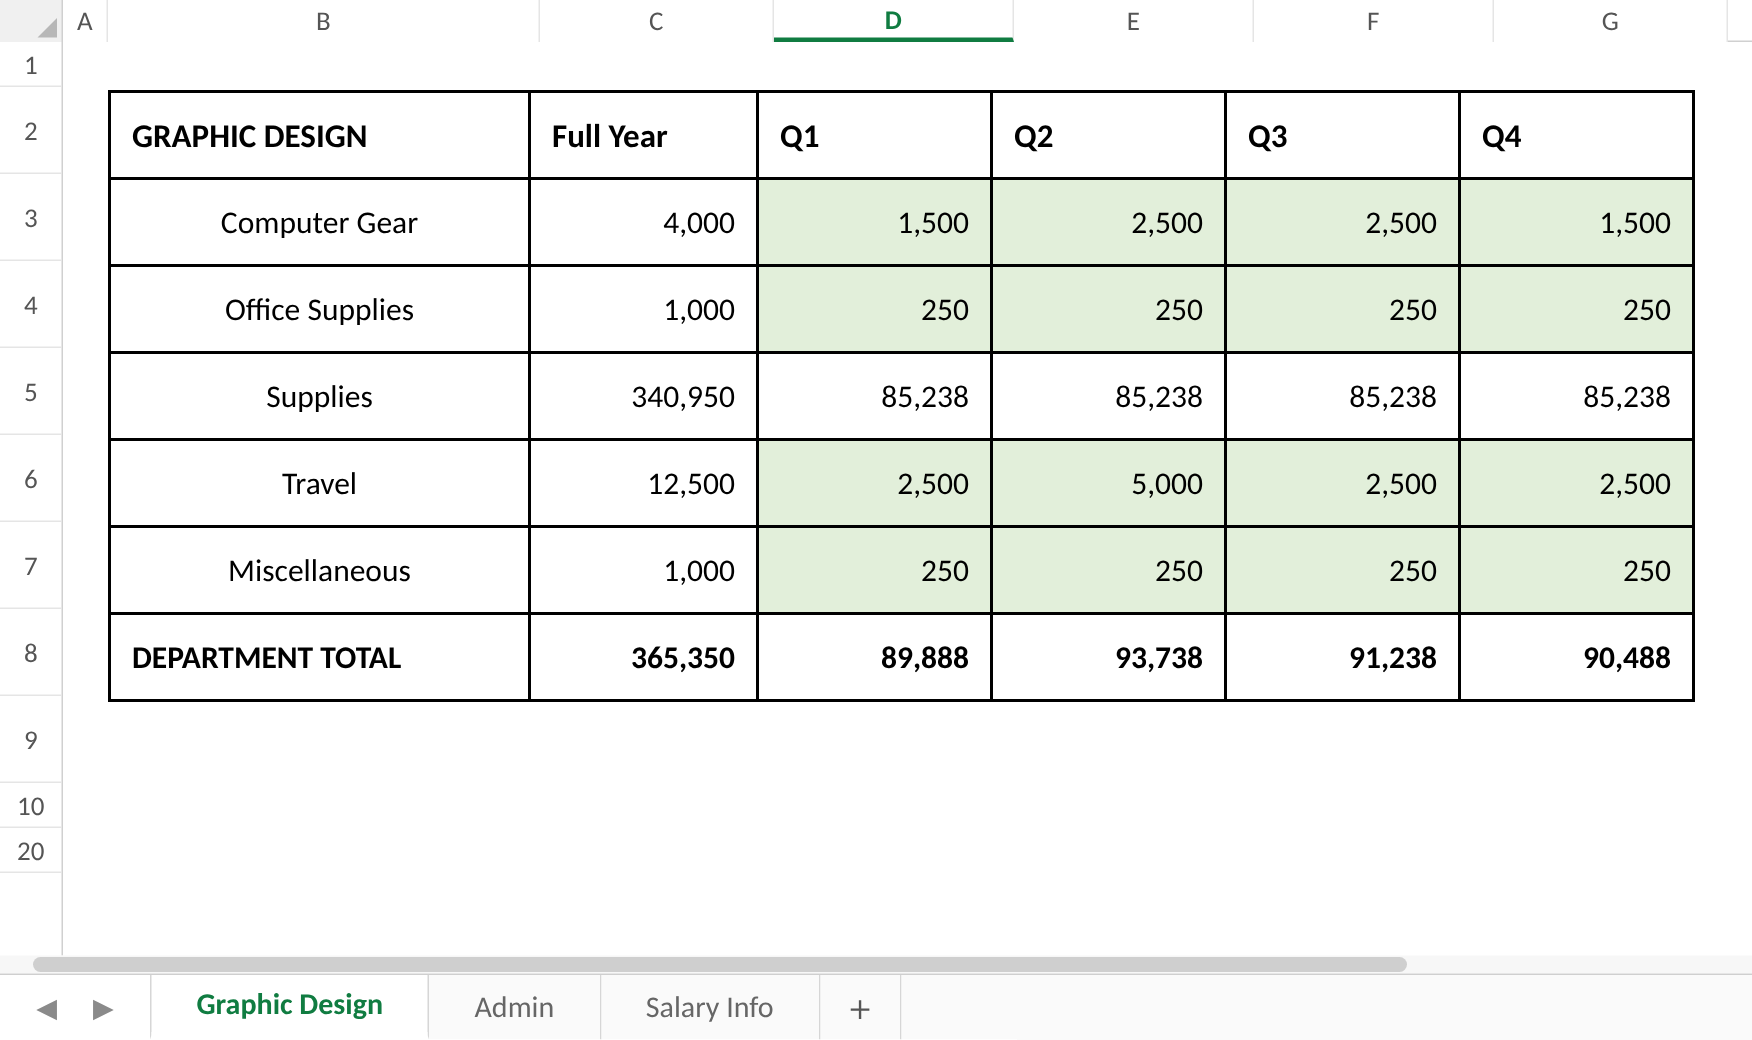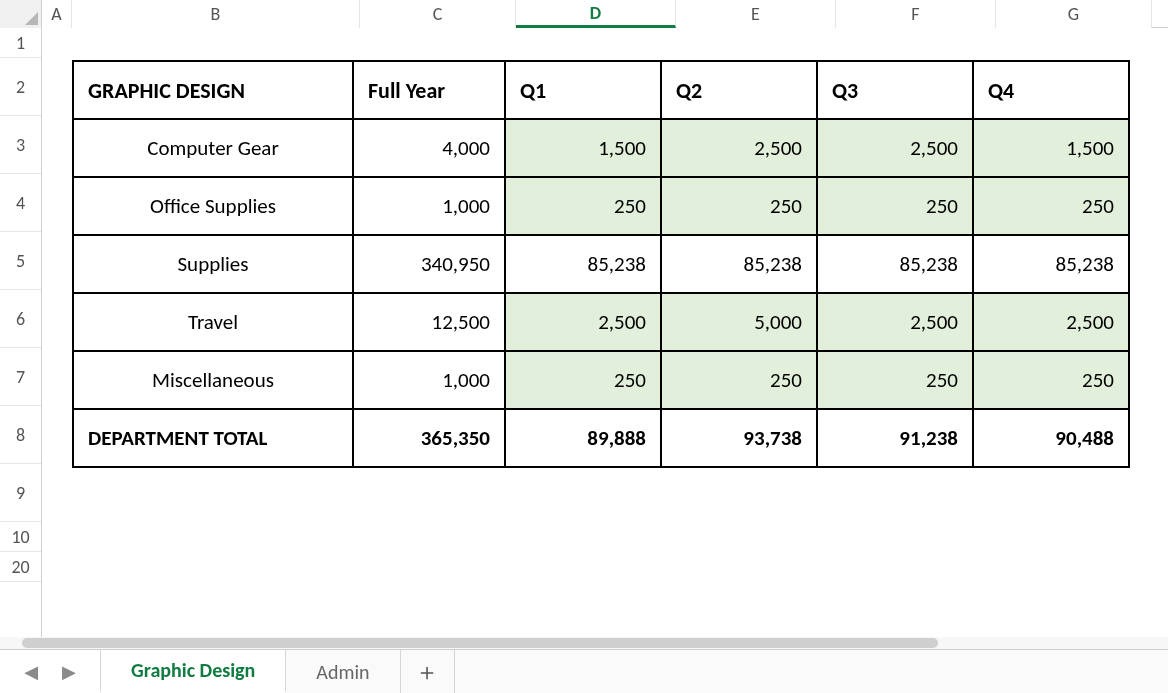--- a/index.html
+++ b/index.html
@@ -306,18 +306,21 @@
     <span class="nav-arrow">◀</span>
     <span class="nav-arrow">▶</span>
   </div>
   <div id="sheet-tabs-slot" style="display:flex">
       <div class="sheet-tab active">
         <span>Graphic Design</span>
       </div>
       <div class="sheet-tab">
         <span>Admin</span>
       </div>
+      <div class="sheet-tab">
+        <span>Salary Info</span>
+      </div>
     </div>
   <div class="add-tab">
     <span>＋</span>
   </div>
   <div class="tabs-rest"></div>
 </div>
 
 </body></html>

